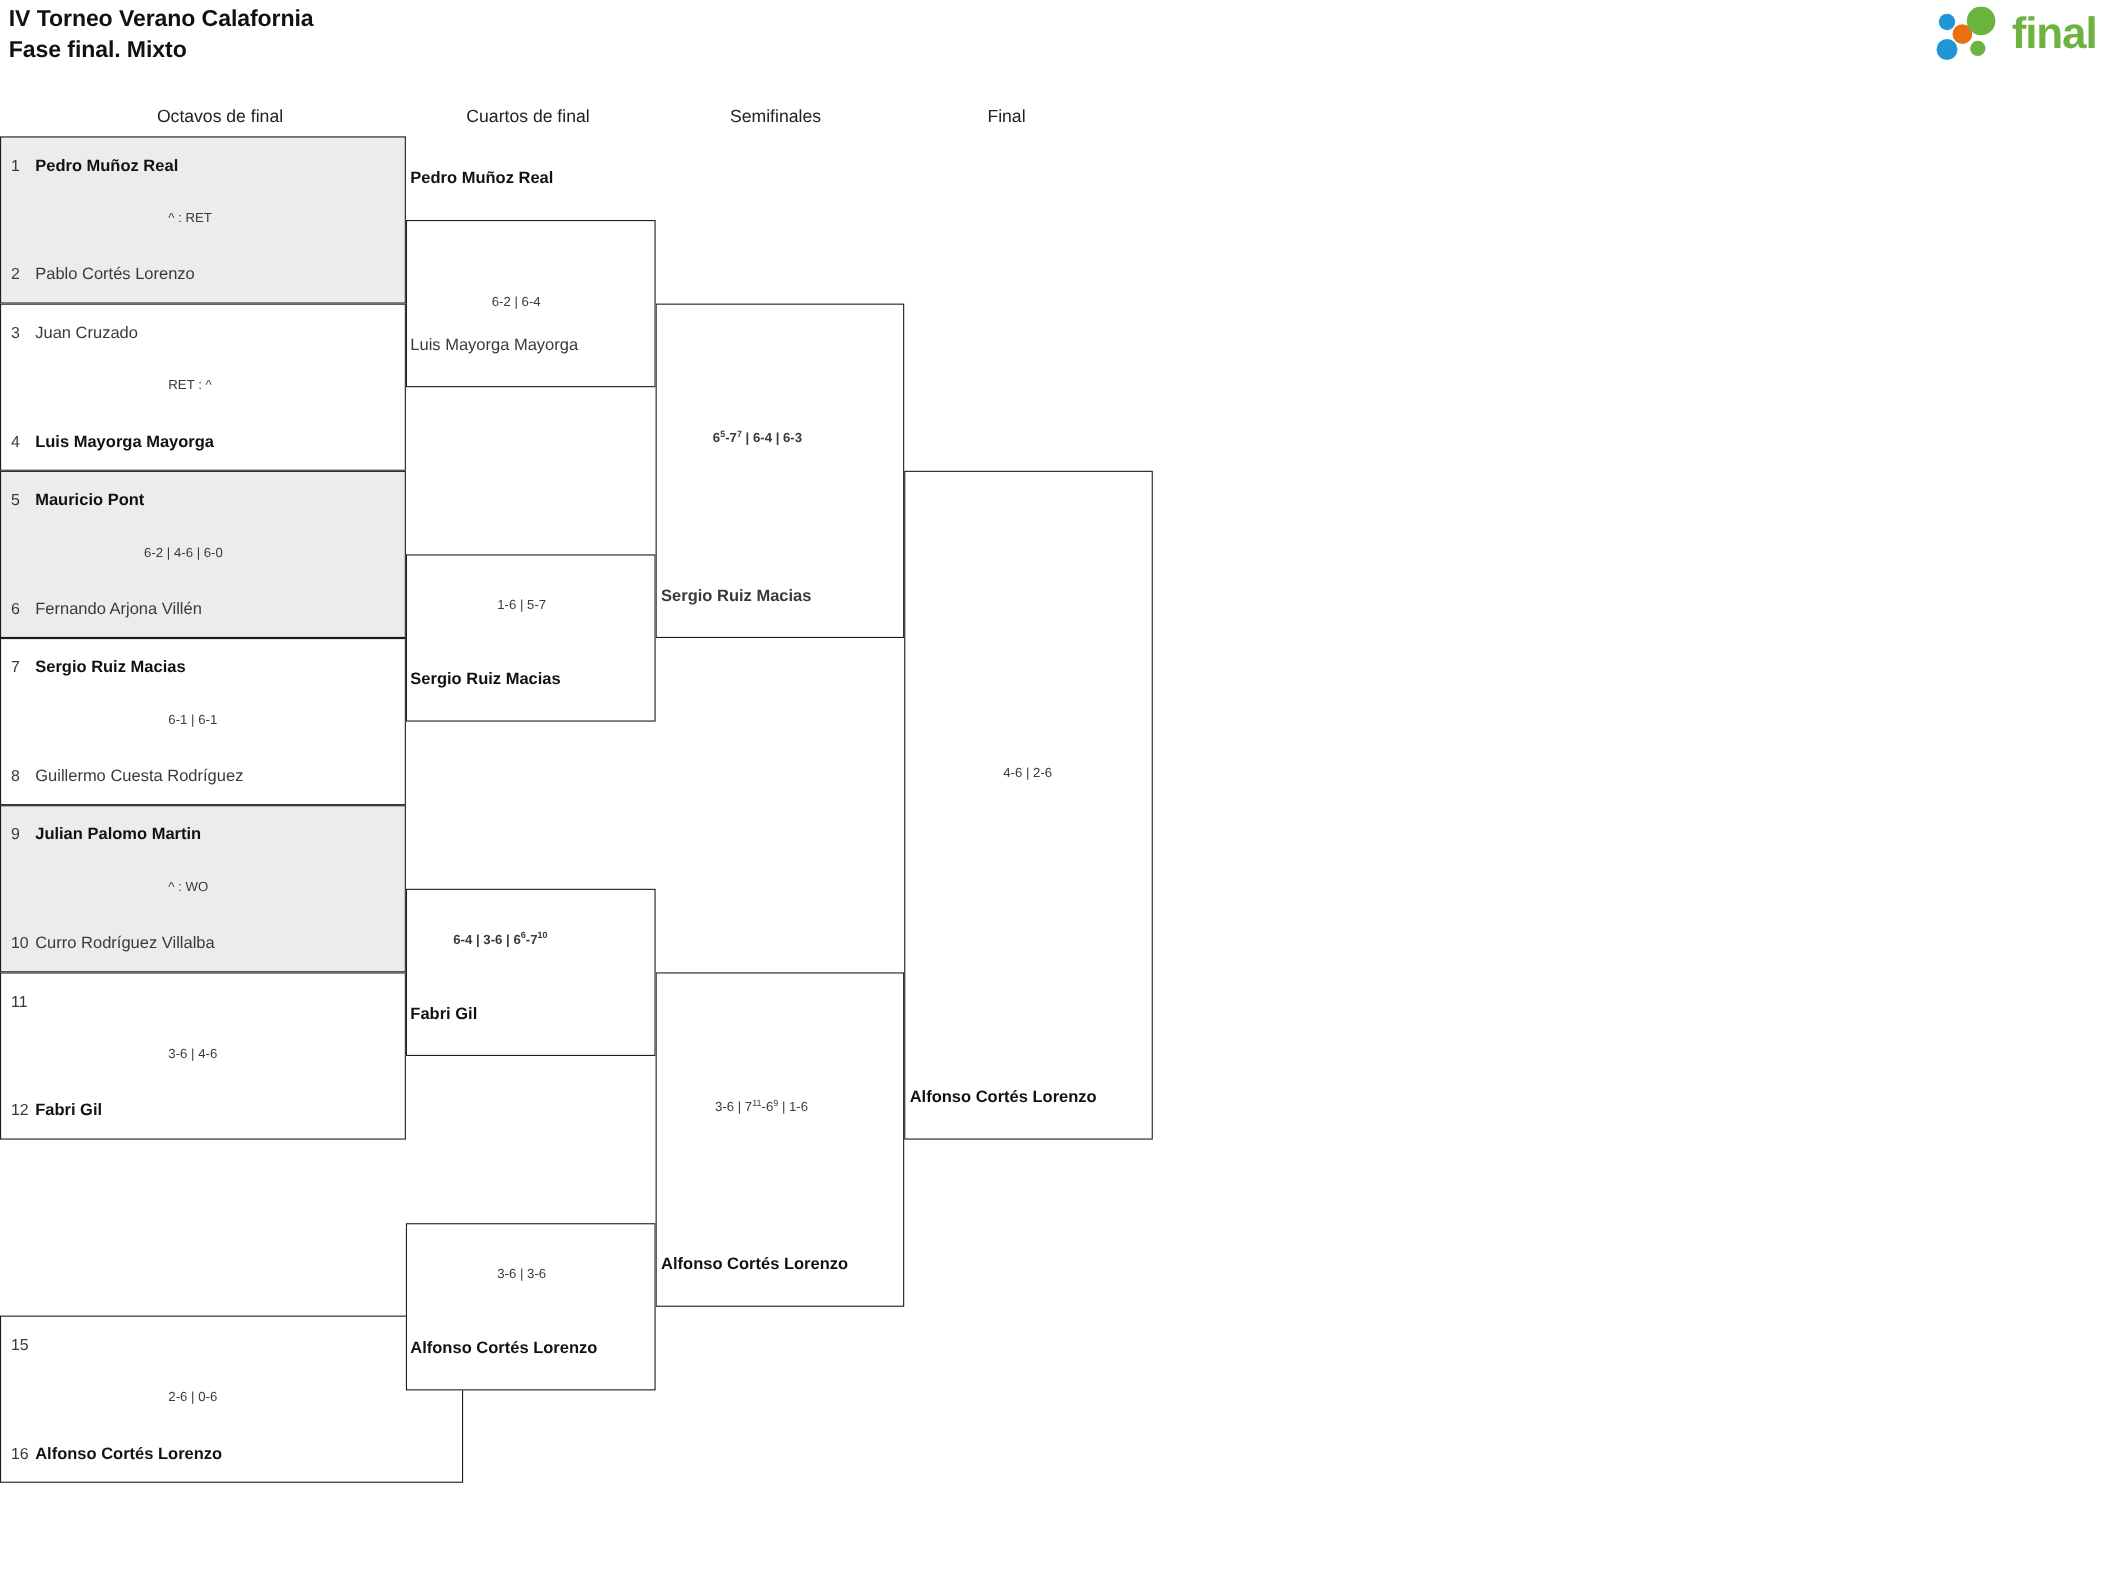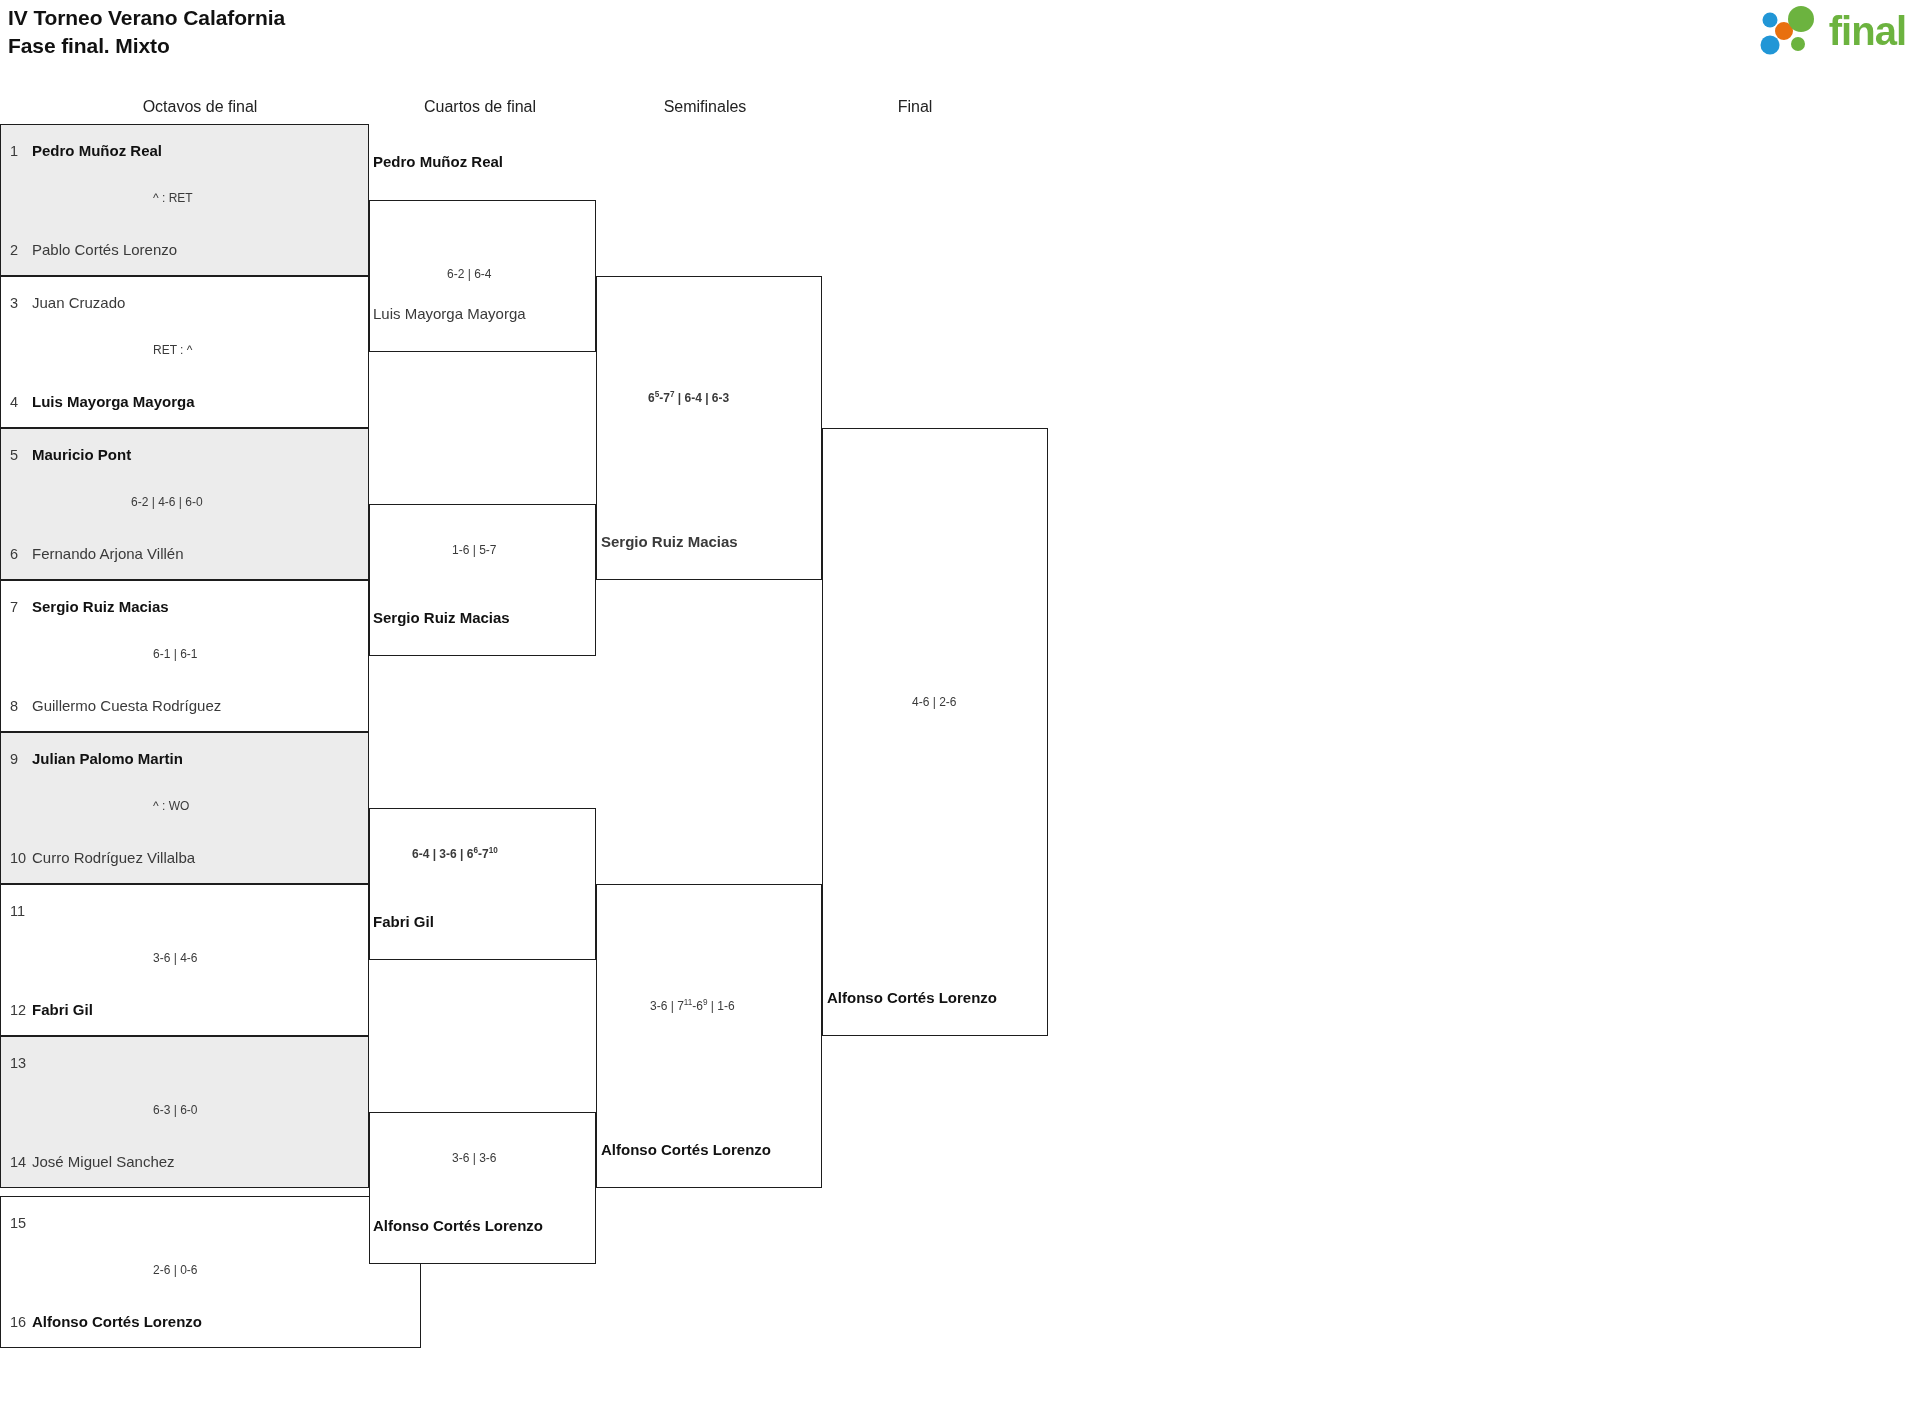--- a/index.html
+++ b/index.html
@@ -162,27 +162,20 @@
   </div>
 
   <div class="slot plain" style="left:0px; top:884px;  width:369px; height:152px;">
     <span class="seed" style="top:18px;">11</span>
     <span class="pname" style="top:17px;"></span>
     <span class="score" style="left:152px; top:66px;">3-6 | 4-6</span>
     <span class="seed" style="top:117px;">12</span>
     <span class="pname win" style="top:116px;">Fabri Gil</span>
   </div>
 
-  <div class="slot shaded" style="left:0px; top:1036px; width:369px; height:152px;">
-    <span class="seed" style="top:18px;">13</span>
-    <span class="pname" style="top:17px;"></span>
-    <span class="score" style="left:152px; top:66px;">6-3 | 6-0</span>
-    <span class="seed" style="top:117px;">14</span>
-    <span class="pname" style="top:116px;">José Miguel Sanchez</span>
-  </div>
 
   <div class="slot plain" style="left:0px; top:1196px; width:421px; height:152px;">
     <span class="seed" style="top:18px;">15</span>
     <span class="pname" style="top:17px;"></span>
     <span class="score" style="left:152px; top:66px;">2-6 | 0-6</span>
     <span class="seed" style="top:117px;">16</span>
     <span class="pname win" style="top:116px;">Alfonso Cortés Lorenzo</span>
   </div>
 
   <div class="slot plain" style="left:369px; top:200px; width:227px; height:152px;">

